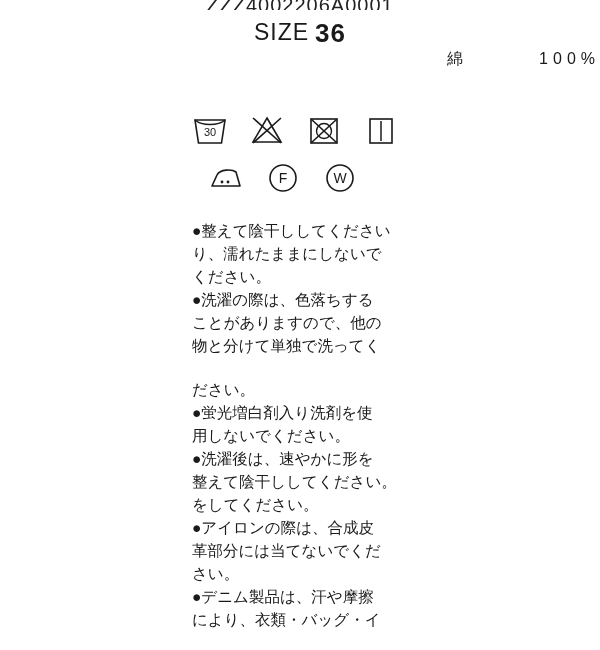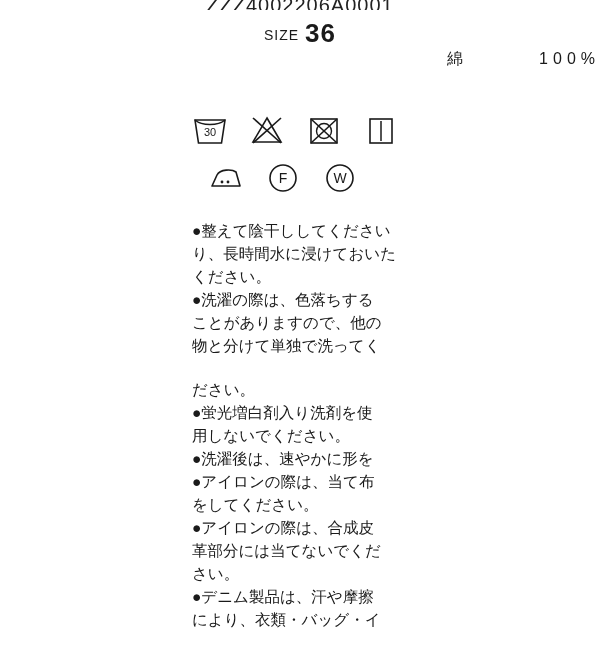--- a/index.html
+++ b/index.html
@@ -36,21 +36,21 @@
   }
   .size-line {
     position: absolute;
     top: 18px;
     left: 0;
     width: 600px;
     text-align: center;
     white-space: nowrap;
   }
   .size-label {
-    font-size: 14px;
+    font-size: 23px;
     letter-spacing: 1px;
     vertical-align: 2px;
   }
   .size-value {
     font-size: 26px;
     font-weight: bold;
     letter-spacing: 1px;
     margin-left: 6px;
   }
   .fabric-line {
@@ -197,33 +197,33 @@
           <text x="18" y="24" font-family="'Liberation Sans', sans-serif" font-size="14" text-anchor="middle" fill="#1a1a1a">W</text>
         </svg>
       </span>
 
     </div>
 
   </div>
 
   <div class="notes notes-a">
     <p>●整えて陰干ししてください</p>
-    <p>り、長時間水に浸けておいた</p>
+    <p>り、濡れたままにしないで</p>
     <p>ください。</p>
     <p>●洗濯の際は、色落ちする</p>
     <p>ことがありますので、他の</p>
     <p>物と分けて単独で洗ってく</p>
   </div>
 
   <div class="notes notes-b">
     <p>ださい。</p>
     <p>●蛍光増白剤入り洗剤を使</p>
     <p>用しないでください。</p>
     <p>●洗濯後は、速やかに形を</p>
-    <p>●アイロンの際は、当て布</p>
+    <p>整えて陰干ししてください。</p>
     <p>をしてください。</p>
     <p>●アイロンの際は、合成皮</p>
     <p>革部分には当てないでくだ</p>
     <p>さい。</p>
     <p>●デニム製品は、汗や摩擦</p>
     <p>により、衣類・バッグ・イ</p>
 
   </div>
 
 </div>

